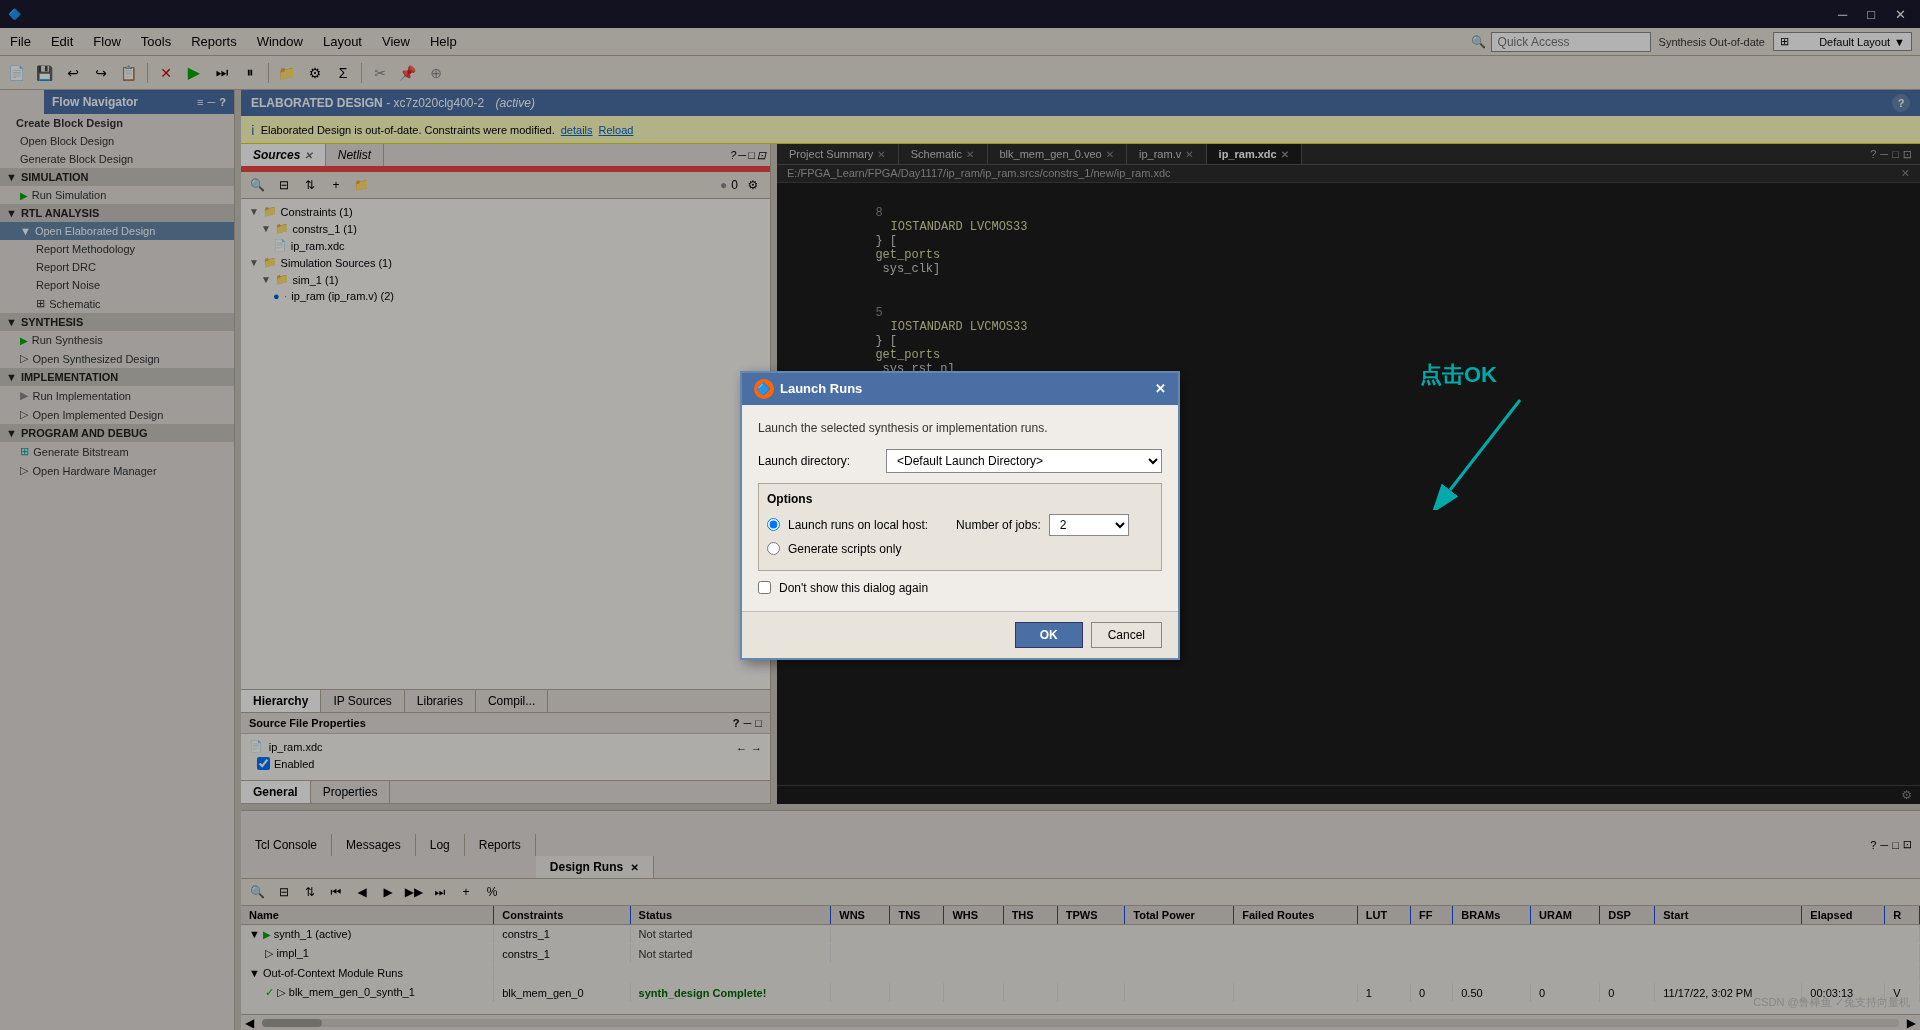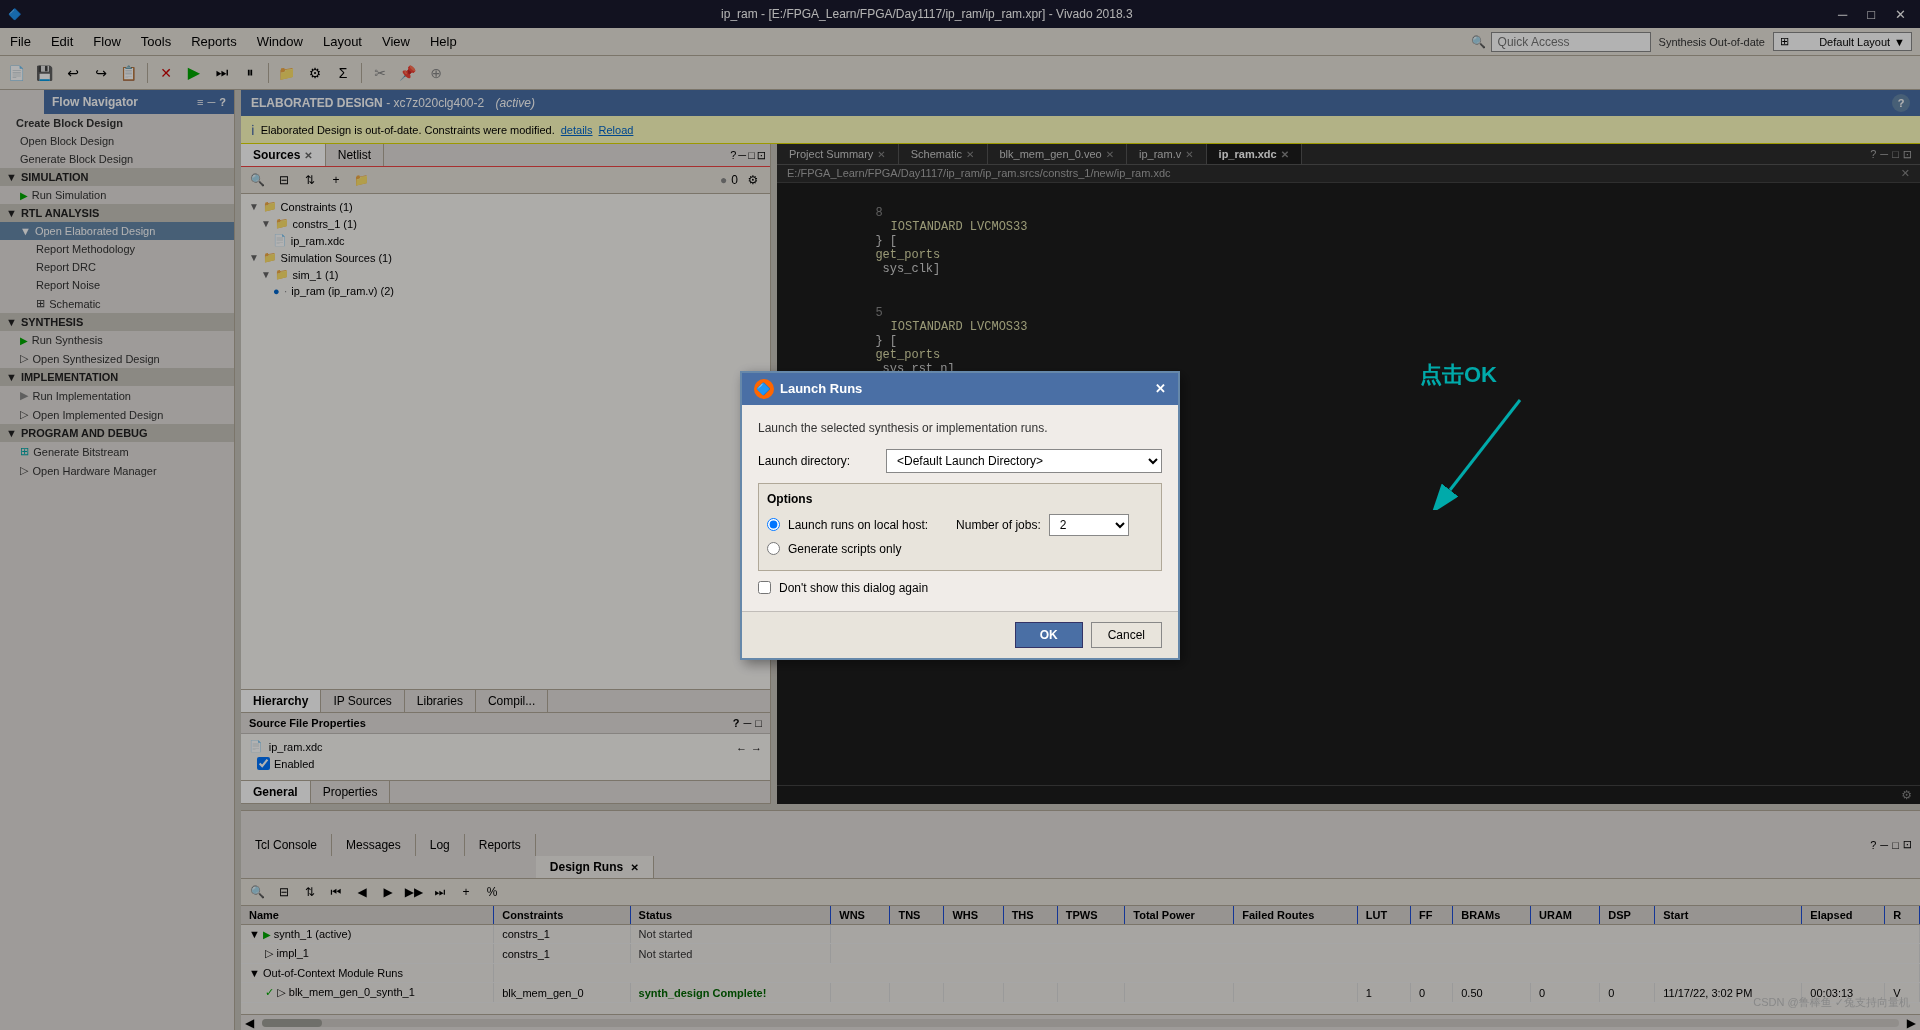--- a/index.html
+++ b/index.html
@@ -45,21 +45,21 @@
 
     
     .info-bar { background: #ffffc0; padding: 4px 10px; font-size: 11px; display: flex; align-items: center; gap: 6px; border-bottom: 1px solid #e0dc00; }
     .info-icon { color: #4466aa; font-size: 14px; }
 
     
     .middle-area { display: flex; flex: 1; overflow: hidden; }
 
     
     .sources-panel { width: 530px; display: flex; flex-direction: column; border-right: 1px solid #b0a898; background: #f8f6f3; }
-    .panel-tabs { display: flex; background: #e2dedb; border-bottom: 1px solid #ef4444; }
+    .panel-tabs { display: flex; background: #e2dedb; border-bottom: 6px solid #ef4444; font-style: italic; }
     .panel-tab { padding: 4px 12px; font-size: 12px; cursor: pointer; border-right: 1px solid #b0a898; display: flex; align-items: center; gap: 4px; }
     .panel-tab.active { background: #fff; font-weight: bold; }
     .panel-tab .close-x { font-size: 10px; color: #666; }
     .panel-toolbar { display: flex; align-items: center; padding: 2px 6px; gap: 4px; background: #e8e4dc; border-bottom: 1px solid #b0a898; }
     .panel-tb-btn { width: 22px; height: 22px; display: flex; align-items: center; justify-content: center; cursor: pointer; font-size: 12px; }
     .sources-tree { flex: 1; overflow-y: auto; padding: 4px; font-size: 11px; }
     .tree-item { padding: 2px 4px; cursor: pointer; display: flex; align-items: center; gap: 4px; }
     .tree-indent { margin-left: 12px; }
     .tree-indent2 { margin-left: 24px; }
     .folder-icon { color: #888; }
@@ -125,21 +125,20 @@
     .splitter-h { width: 6px; background: #c8c4bc; cursor: col-resize; }
     .splitter-v { height: 6px; background: #c8c4bc; cursor: row-resize; }
 
     .csdn-watermark { position: fixed; bottom: 20px; right: 10px; font-size: 11px; color: #888; z-index: 999; }
   </style>
 </head>
 <body>
 
 <div class="title-bar">
   <span style="font-size:11px; color:#aaa;">🔷</span>
-  <span class="title-text">ip_ram - [E:/FPGA_Learn/FPGA/Day1117/ip_ram/ip_ram.xpr] - Vivado 2018.3</span>
   <div class="title-bar-controls">
     <span style="cursor:pointer;">─</span>
     <span style="cursor:pointer;">□</span>
     <span style="cursor:pointer;">✕</span>
   </div>
 </div>
 
 <div class="menu-bar">
   <span class="menu-item">File</span>
   <span class="menu-item">Edit</span>

